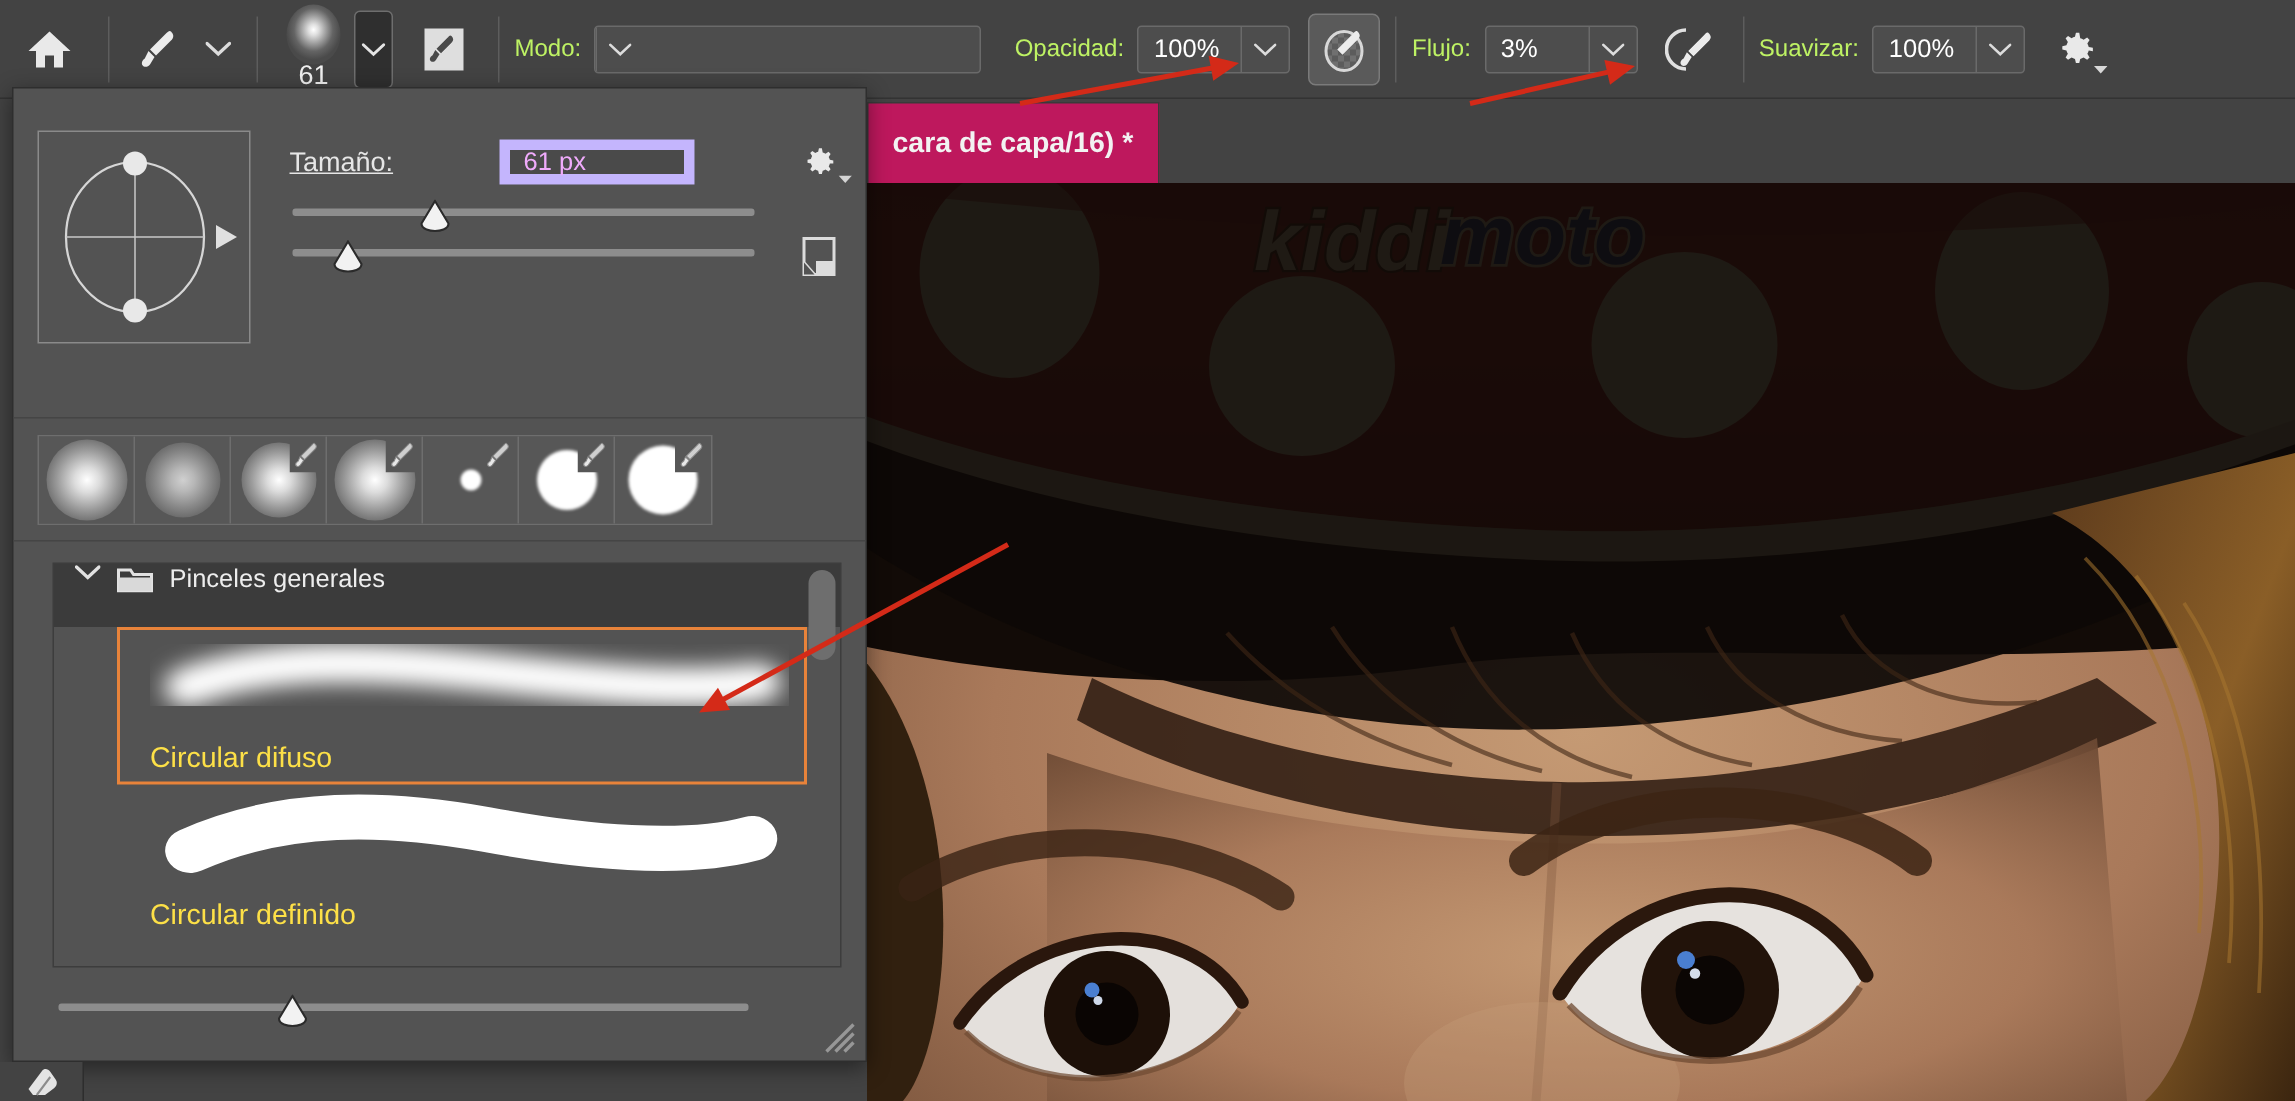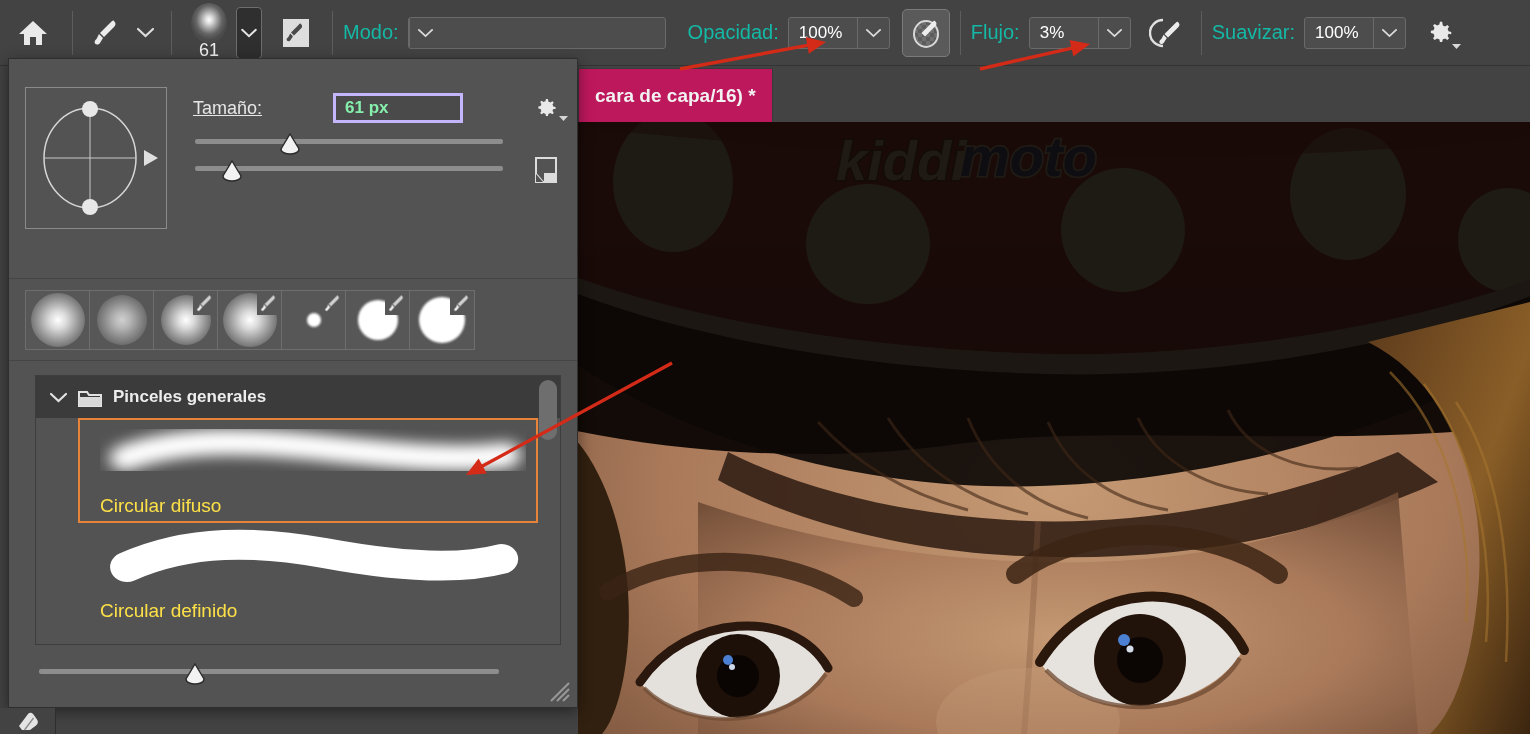--- a/index.html
+++ b/index.html
@@ -16,21 +16,21 @@
     position: absolute; left: 0; top: 0; width: 1530px; height: 66px;
     background: #434343; border-bottom: 1px solid #333;
     display: flex; align-items: center;
   }
   .ob-sep { width: 1px; height: 44px; background: #5d5d5d; margin: 0 10px; flex: none; }
   .icon-btn {
     display: flex; align-items: center; justify-content: center;
     flex: none; cursor: pointer;
   }
   .ob-label {
-    color: #14b8a6; font-size: 20px; white-space: nowrap; margin-right: 9px;
+    color: #bef264; font-size: 16px; white-space: nowrap; margin-right: 9px;
   }
   .ob-field {
     height: 32px; background: #4d4d4d; border: 1px solid #6a6a6a;
     border-radius: 3px; display: flex; align-items: center; overflow: hidden;
   }
   .ob-field .val {
     color: #fff; font-size: 17px; padding: 0 10px; min-width: 0;
     display: flex; align-items: center; height: 100%;
   }
   .ob-field .caret {
@@ -52,22 +52,22 @@
   }
   #angle-box {
     width: 142px; height: 142px; border: 1px solid #8a8a8a;
     flex: none; position: relative; background: #535353;
   }
   #sliders { flex: 1; padding-left: 26px; padding-top: 6px; }
   .slider-row { margin-bottom: 22px; }
   .slider-head { display: flex; align-items: center; }
   .slider-label { color: #e6e6e6; font-size: 18px; width: 140px; text-decoration: underline; }
   .slider-input {
-    width: 130px; height: 30px; background: #4a4a4a; border: 3px solid #c4b5fd;
-    color: #86efac; font-size: 17px; display: flex; align-items: center; padding-left: 9px; font-weight: bold;
+    width: 130px; height: 30px; background: #4a4a4a; border: 7px solid #c4b5fd;
+    color: #f0abfc; font-size: 17px; display: flex; align-items: center; padding-left: 9px;
   }
   .track {
     position: relative; height: 5px; background: #8d8d8d; border-radius: 2px;
     margin-top: 16px; margin-left: 2px; margin-right: 12px;
   }
   .thumb {
     position: absolute; top: -6px; width: 22px; height: 22px;
     transform: translateX(-50%);
   }
   #panel-side-icons {
@@ -84,22 +84,22 @@
     width: 64px; height: 58px; border-right: 1px solid #6e6e6e;
     background: #575757; position: relative; overflow: hidden; cursor: pointer;
   }
   .preset-cell:last-child { border-right: none; }
 
   #list-wrap {
     flex: 1; margin: 14px 16px 0 26px; background: #535353;
     border: 1px solid #3d3d3d; position: relative; overflow: hidden;
   }
   .group-header {
-    height: 42px; background: #3b3b3b; display: flex; align-items: center;
-    padding-left: 14px; gap: 11px; cursor: pointer; font-weight: bold;
+    height: 42px; background: #3b3b3b; display: flex; align-items: flex-start;
+    padding-left: 14px; gap: 11px; cursor: pointer;
   }
   .group-title { color: #ededed; font-size: 17px; }
   .brush-item { position: relative; height: 105px; cursor: pointer; }
   .brush-item.selected { outline: 2px solid #e8833a; outline-offset: -2px; }
   .brush-stroke-box {
     position: absolute; left: 22px; right: 12px; top: 4px; height: 70px;
   }
   .brush-item-name {
     position: absolute; left: 22px; bottom: 6px;
     color: #fde047; font-size: 19px;

